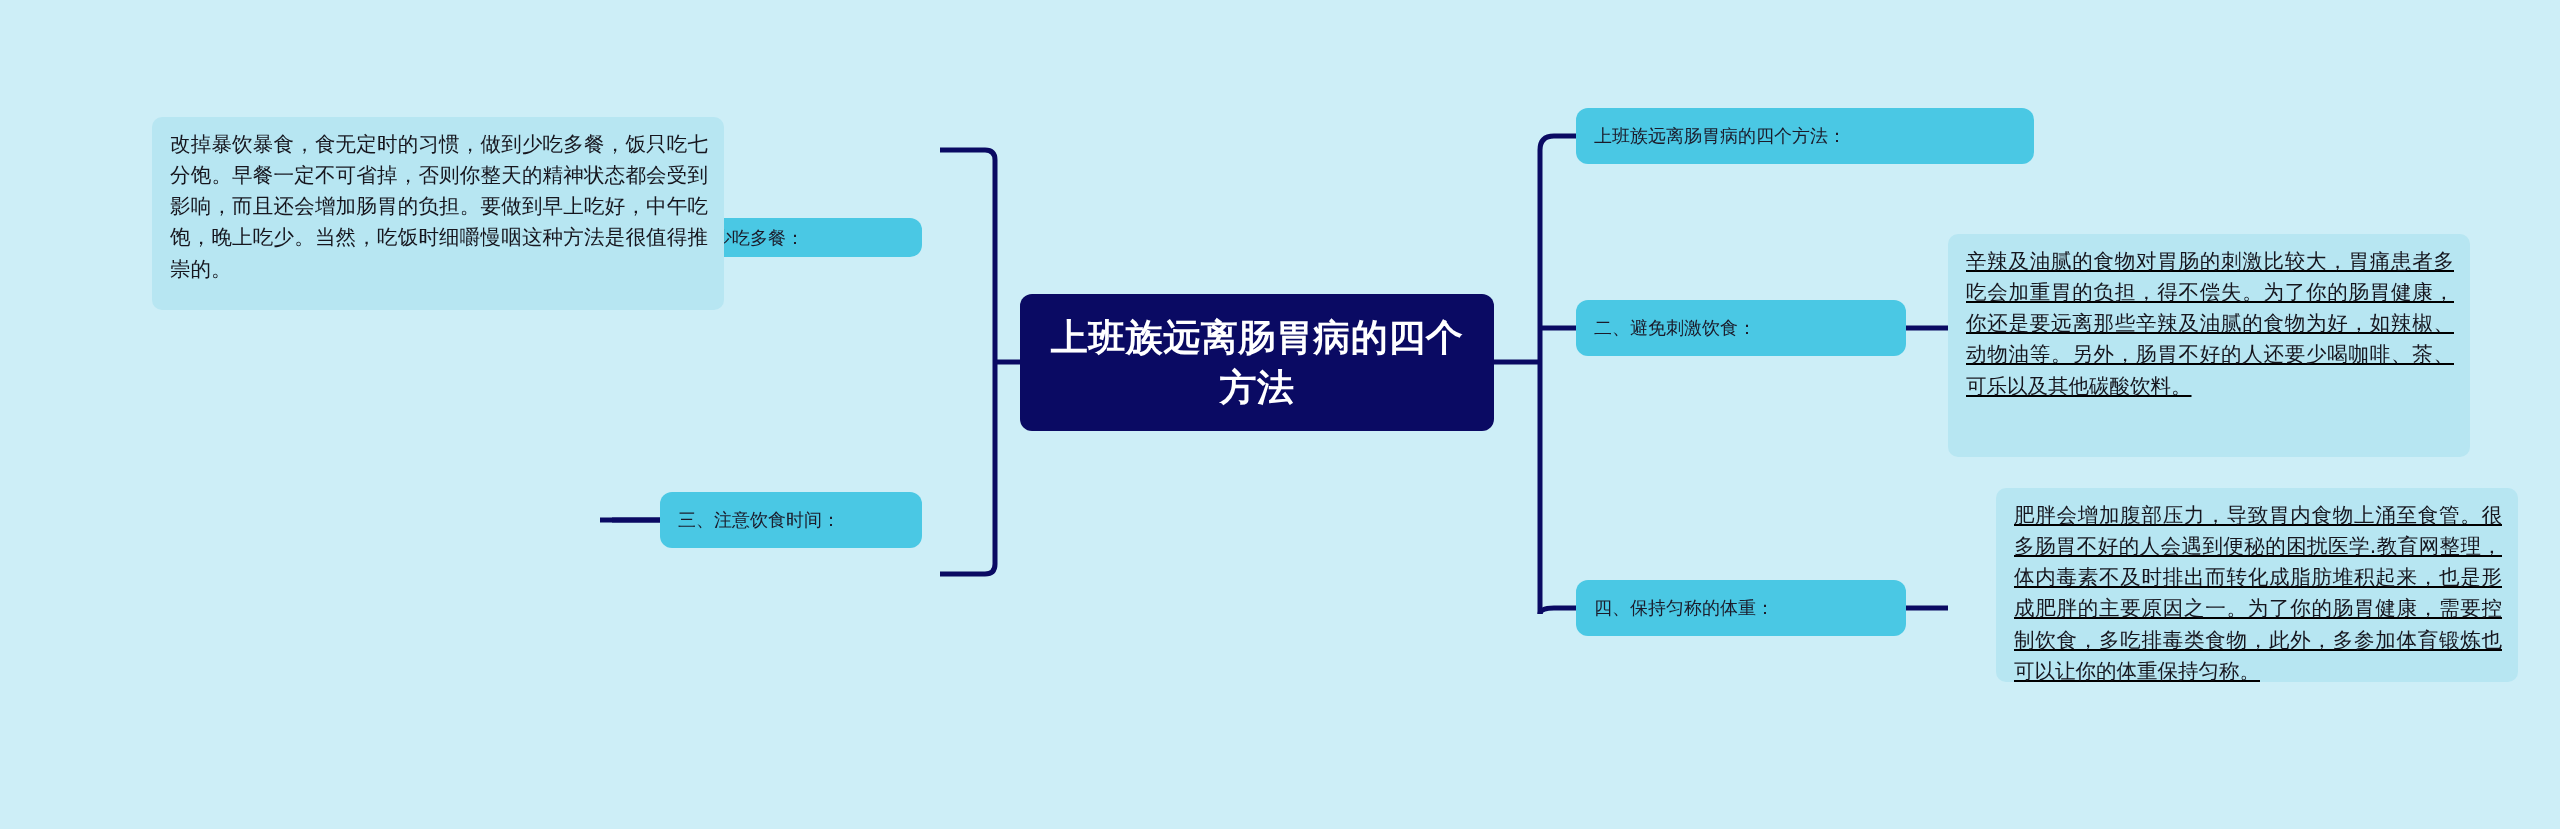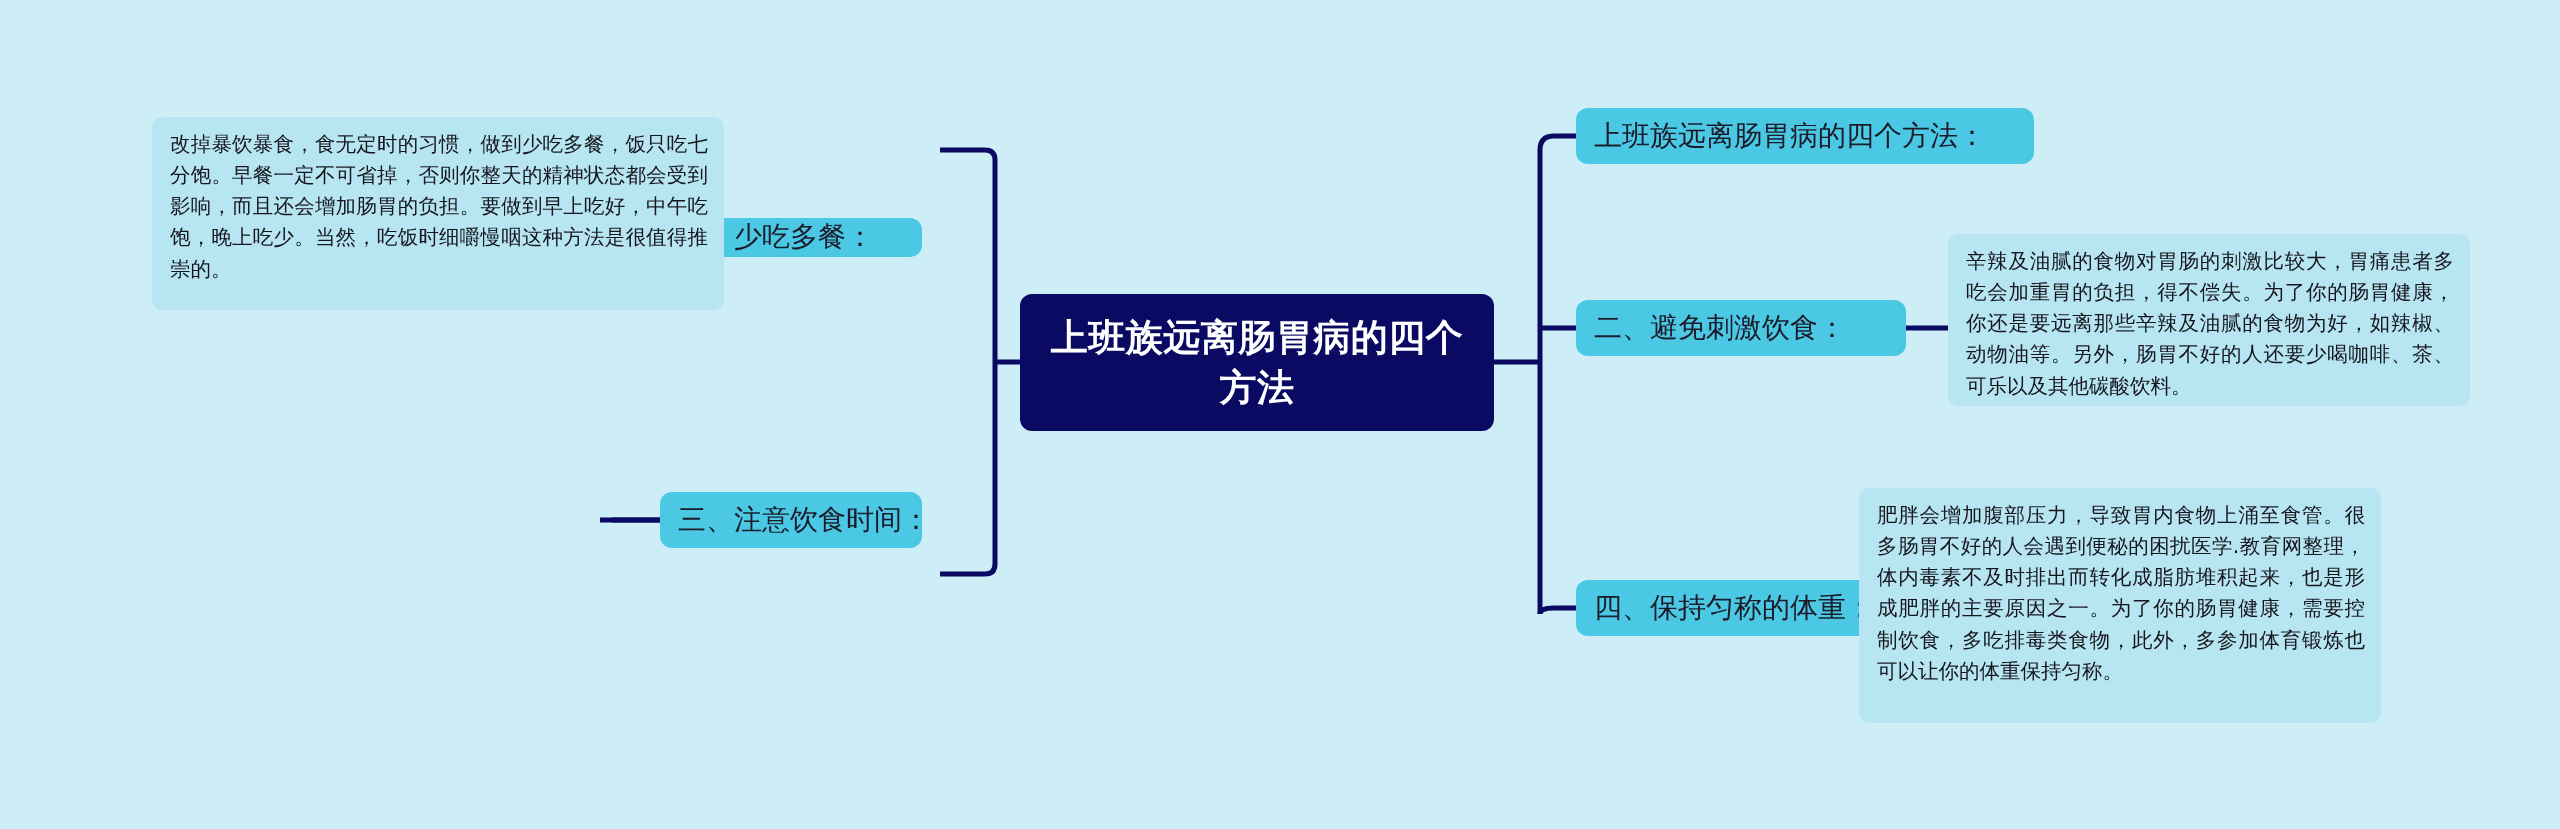--- a/index.html
+++ b/index.html
@@ -62,21 +62,21 @@
     position: absolute;
     background: #4ac8e4;
     border-radius: 12px;
     display: flex;
     align-items: center;
     box-sizing: border-box;
     padding: 6px 18px;
   }
   .branch-node-label {
     color: #1b1b2a;
-    font-size: 28px;
+    font-size: 18px;
     line-height: 1.3;
     white-space: nowrap;
   }
 
   
   .detail-box {
     position: absolute;
     background: #b7e6f2;
     border-radius: 10px;
     box-sizing: border-box;
@@ -93,22 +93,22 @@
 
   
   #n-left-1      { left: 660px;  top: 218px; width: 262px; height: 39px; }
   #n-left-3      { left: 660px;  top: 492px; width: 262px; height: 56px; }
   #n-right-0     { left: 1576px; top: 108px; width: 458px; height: 56px; }
   #n-right-2     { left: 1576px; top: 300px; width: 330px; height: 56px; }
   #n-right-4     { left: 1576px; top: 580px; width: 330px; height: 56px; }
 
   #d-left-1      { left: 152px;  top: 117px; width: 572px; height: 193px; }
   #d-left-3      { left: 92px;   top: 403px; width: 520px; height: 226px; }
-  #d-right-2     { left: 1948px; top: 234px; width: 522px; height: 172px; }
-  #d-right-4     { left: 1859px; top: 488px; width: 522px; height: 235px; }
+  #d-right-2     { left: 1948px; top: 234px; width: 522px; height: 223px; text-decoration: underline; }
+  #d-right-4     { left: 1996px; top: 488px; width: 522px; height: 194px; text-decoration: underline; }
 </style>
 </head>
 <body>
 
 <div id="canvas">
 
   <svg class="conn-svg" viewBox="0 0 2560 829" xmlns="http://www.w3.org/2000/svg">
 
     <path d="M 1020 362 L 995 362" fill="none" stroke="#0a0a63" stroke-width="5"></path>
     <path d="M 995 160 L 995 564" fill="none" stroke="#0a0a63" stroke-width="5"></path>

